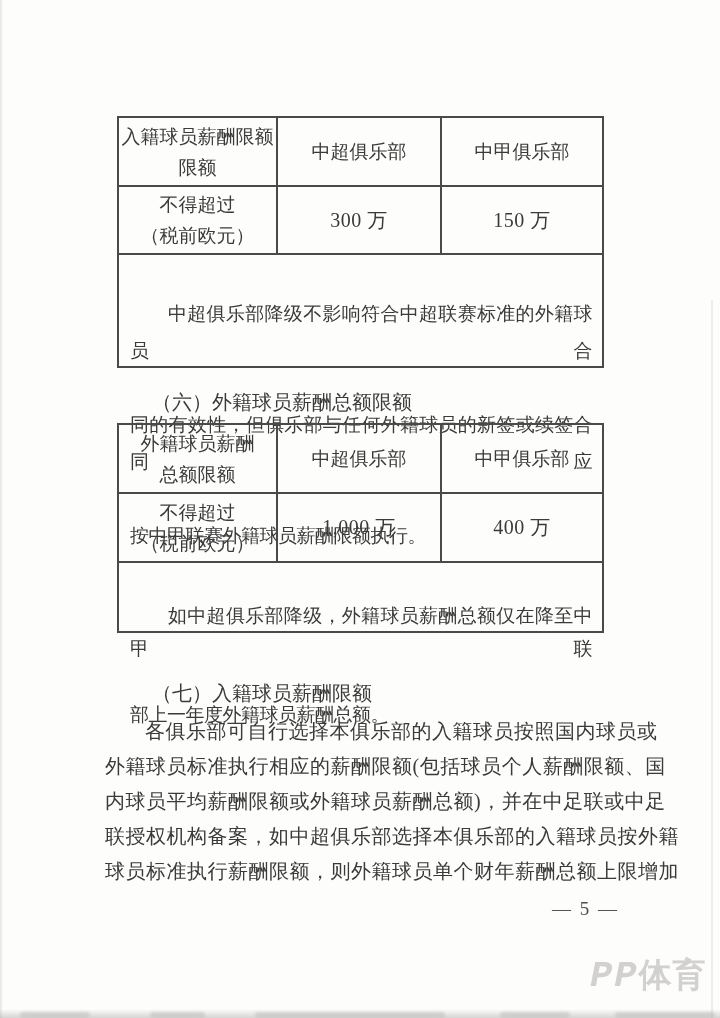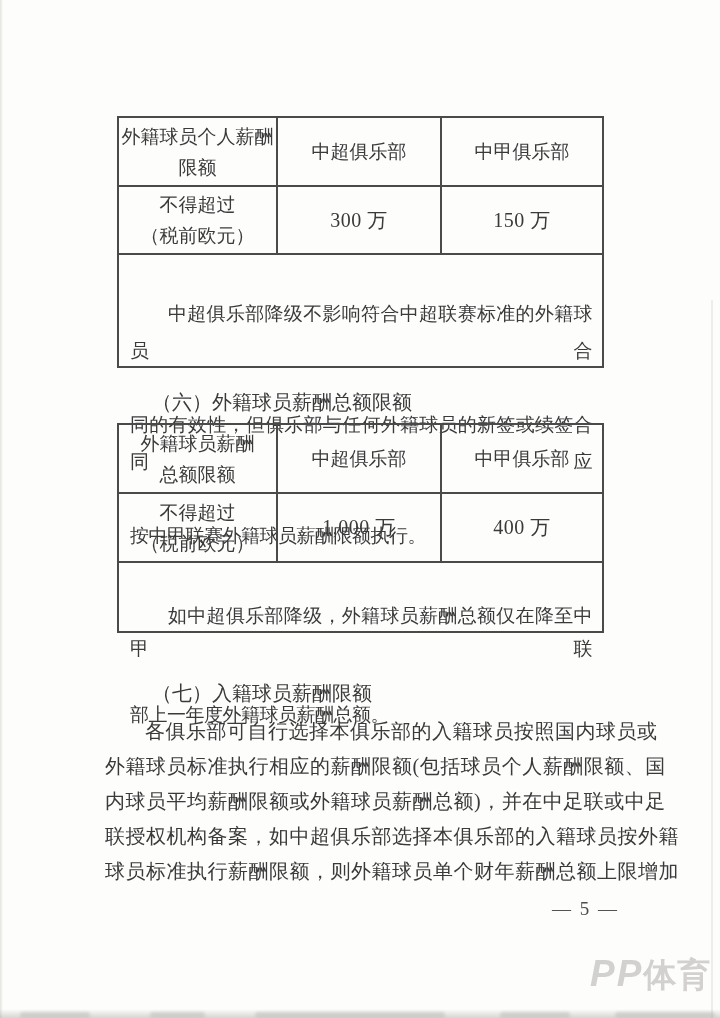--- a/index.html
+++ b/index.html
@@ -114,21 +114,21 @@
     font-size: 19px;
     color: #4c4c4c;
     letter-spacing: 2px;
     white-space: nowrap;
   }
   #watermark {
     position: absolute;
     left: 590px; top: 953px;
     white-space: nowrap;
     color: #d2d1cf;
-    font-family: Liberation Sans, sans-serif;
+    font-family: Liberation Mono, monospace;
     user-select: none;
   }
   #watermark .wm-logo {
     font-size: 37px;
     font-weight: 800;
     letter-spacing: 2px;
     font-style: italic;
   }
   #watermark .wm-text {
     font-size: 33px;
@@ -144,21 +144,21 @@
   <div class="scan-edge-left"></div>
   <div class="scan-edge-right"></div>
   <div class="scan-bottom"></div>
   <div class="smudge" style="left: 20px; width: 70px;"></div>
   <div class="smudge" style="left: 150px; width: 55px;"></div>
   <div class="smudge" style="left: 255px; width: 190px;"></div>
   <div class="smudge" style="left: 500px; width: 70px;"></div>
   <div class="smudge" style="left: 615px; width: 100px;"></div>
 
   <div id="table1" class="doc-table">
-    <div class="cell">外籍球员个人薪酬
+    <div class="cell">入籍球员薪酬限额
 限额</div>
     <div class="cell">中超俱乐部</div>
     <div class="cell last-col">中甲俱乐部</div>
     <div class="cell">不得超过
 （税前欧元）</div>
     <div class="cell num-cell">300 万</div>
     <div class="cell num-cell last-col">150 万</div>
     <div class="cell note-cell">
       <div style="width:100%">
         <div class="note-line first">中超俱乐部降级不影响符合中超联赛标准的外籍球员合</div>

